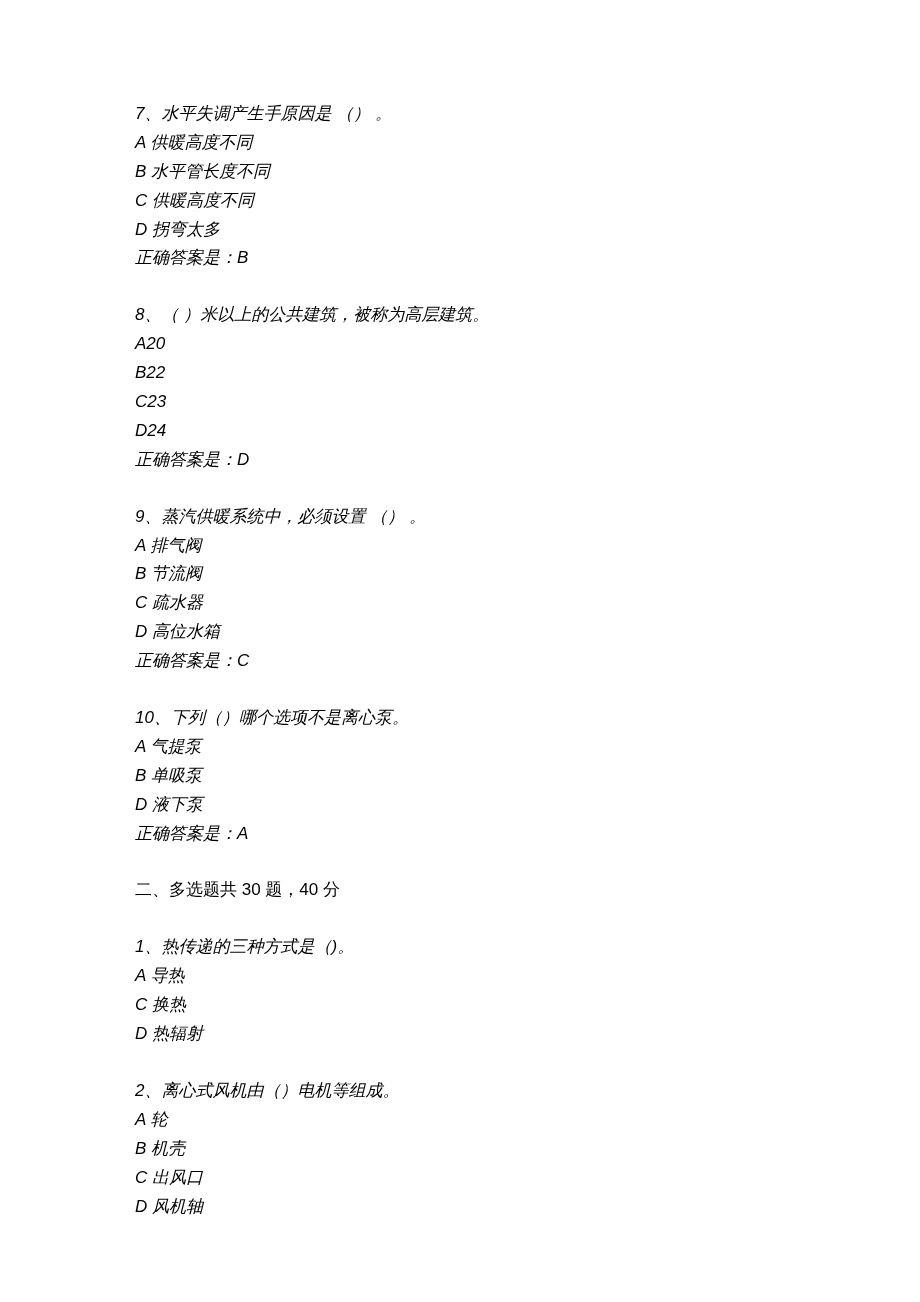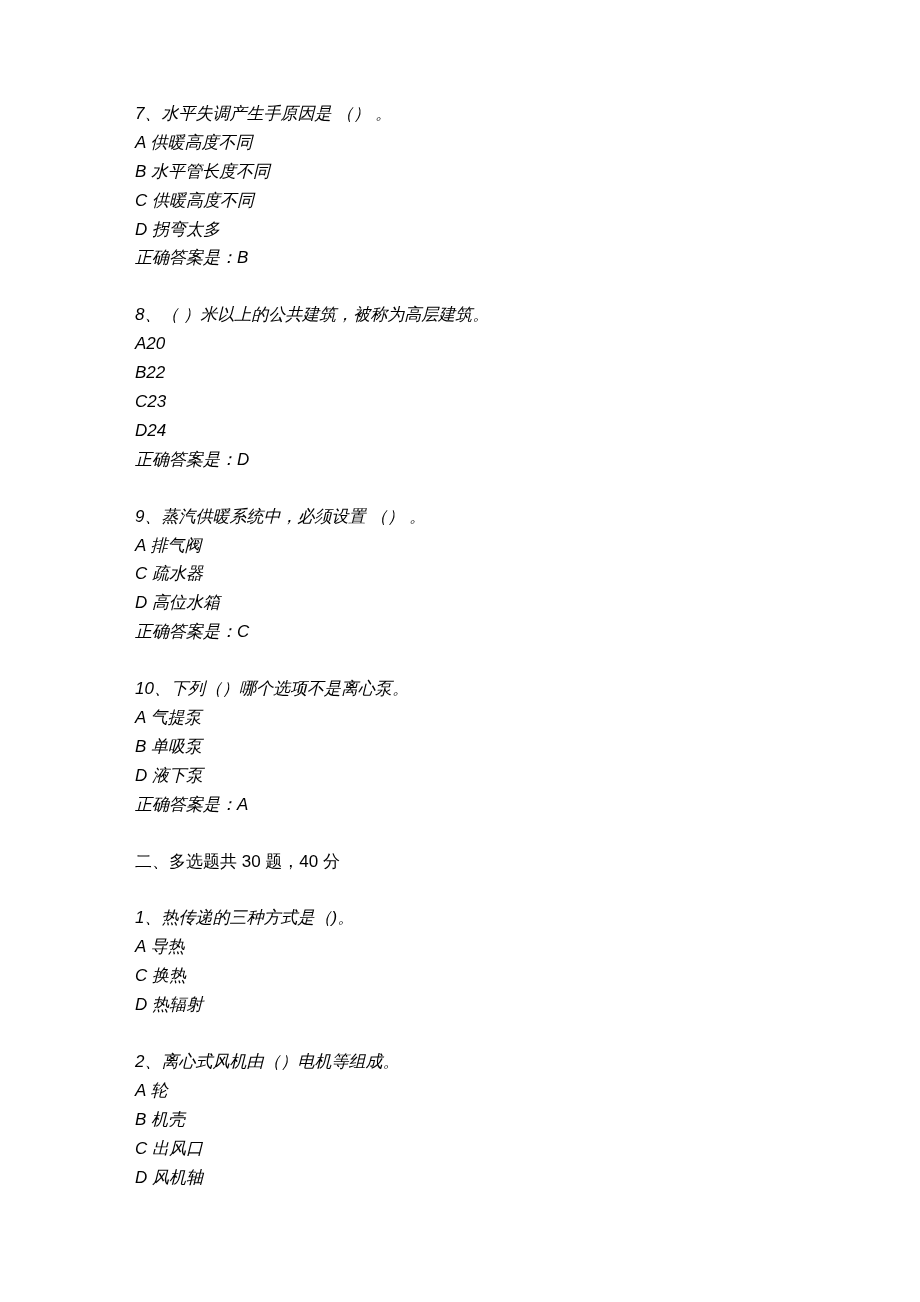--- a/index.html
+++ b/index.html
@@ -51,20 +51,21 @@
   <span class="option"><span>A</span><span>20</span></span>
   <span class="option"><span>B</span><span>22</span></span>
   <span class="option"><span>C</span><span>23</span></span>
   <span class="option"><span>D</span><span>24</span></span>
   <span class="answer"><span>正确答案是：</span><span>D</span></span>
 </div>
 
 <div class="question-block">
   <span class="question-text"><span>9、</span><span>蒸汽供暖系统中，必须设置 （） 。</span></span>
   <span class="option"><span>A</span> <span>排气阀</span></span>
+  <span class="option"><span>B</span> <span>节流阀</span></span>
   <span class="option"><span>C</span> <span>疏水器</span></span>
   <span class="option"><span>D</span> <span>高位水箱</span></span>
   <span class="answer"><span>正确答案是：</span><span>C</span></span>
 </div>
 
 <div class="question-block">
   <span class="question-text"><span>10、</span><span>下列（）哪个选项不是离心泵。</span></span>
   <span class="option"><span>A</span> <span>气提泵</span></span>
   <span class="option"><span>B</span> <span>单吸泵</span></span>
   <span class="option"><span>D</span> <span>液下泵</span></span>

